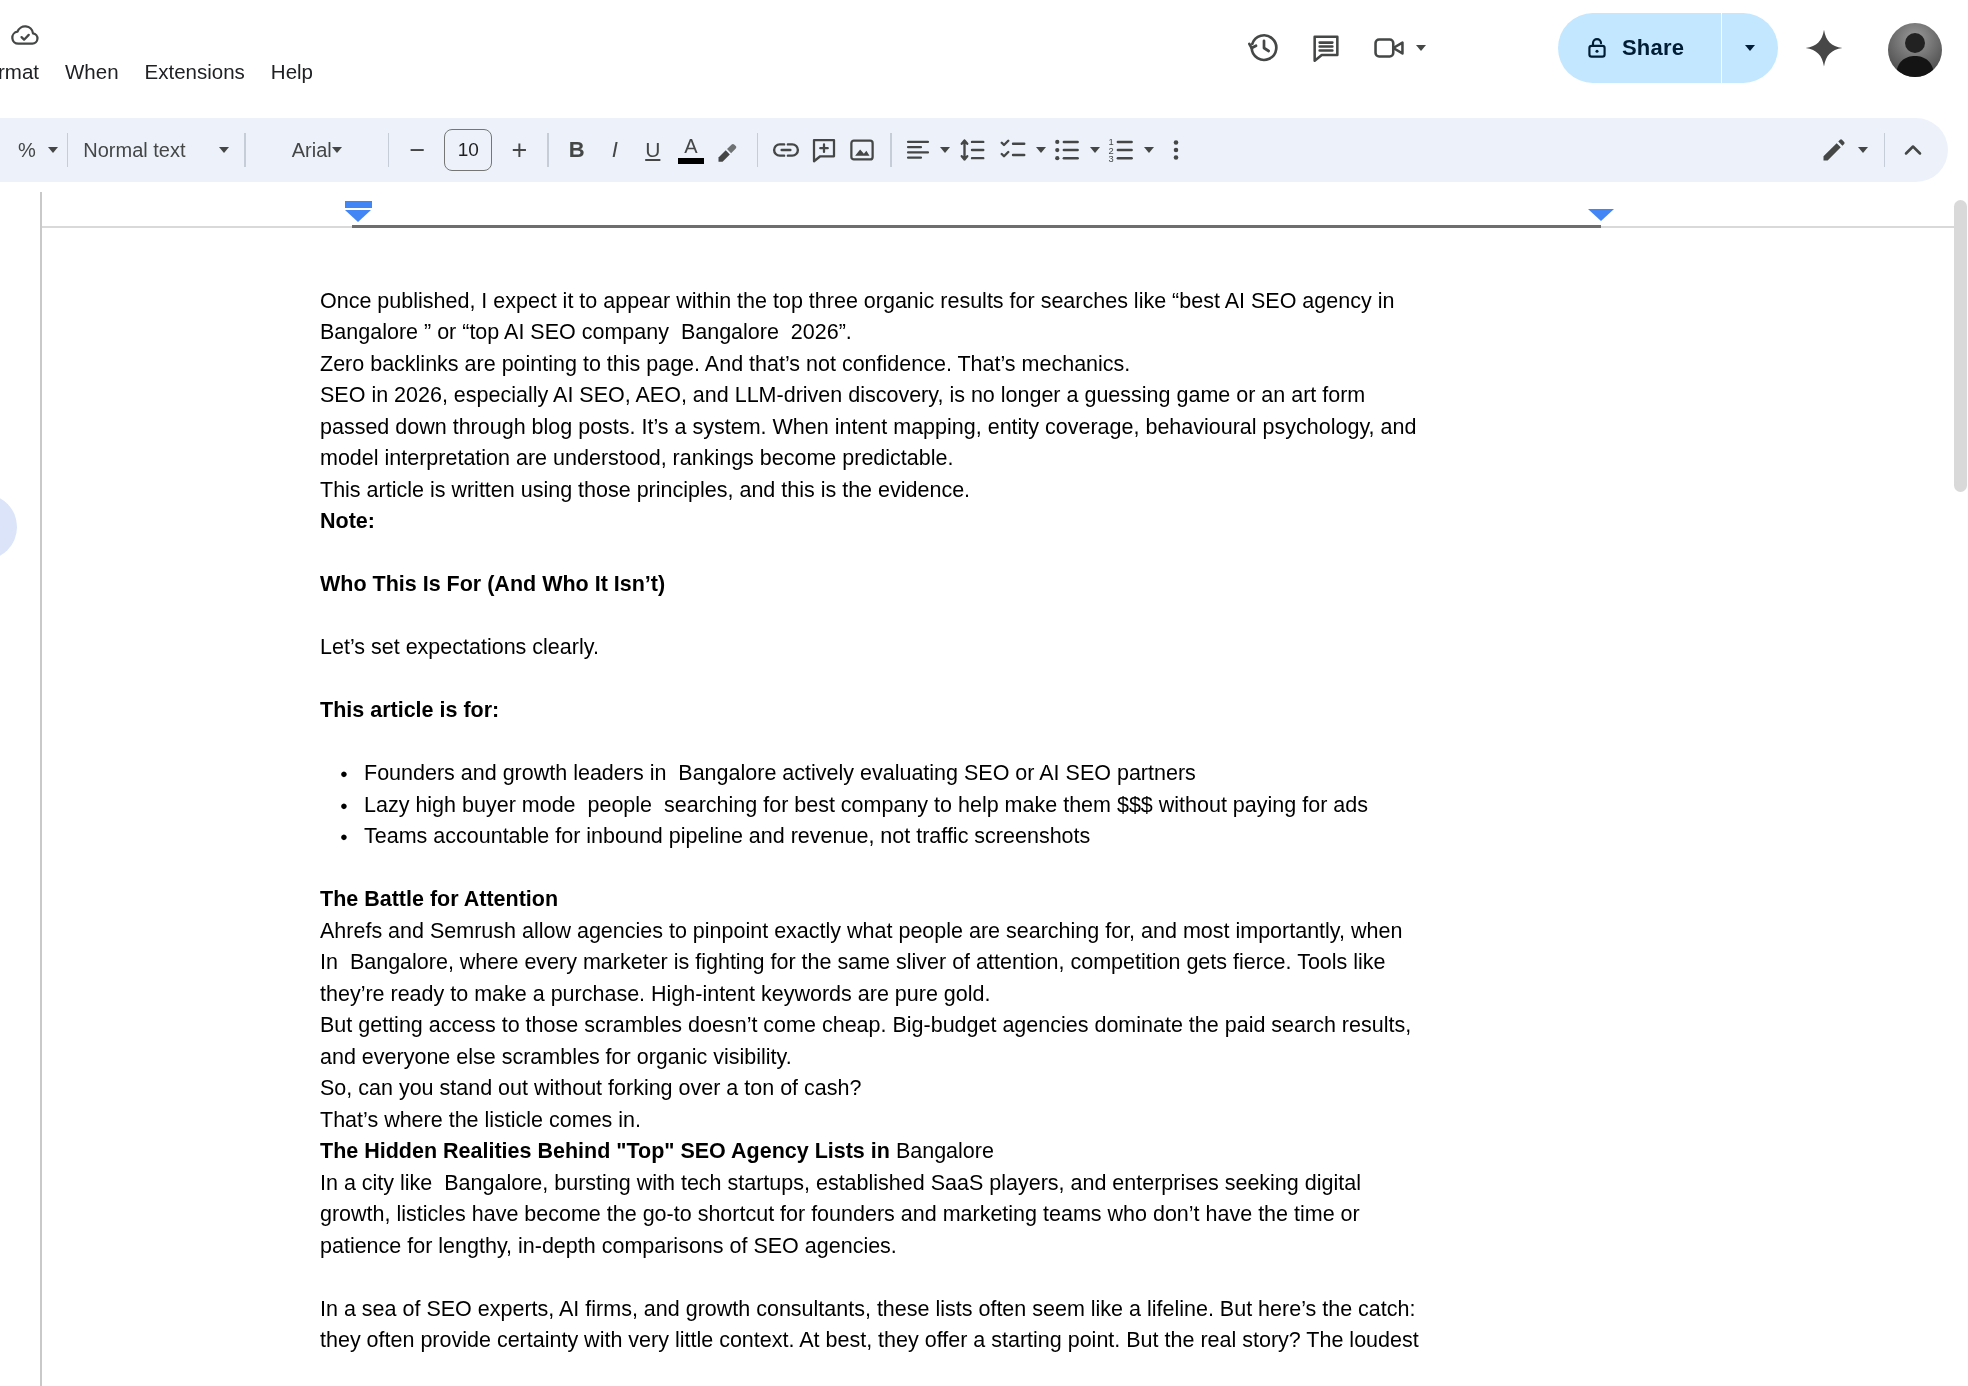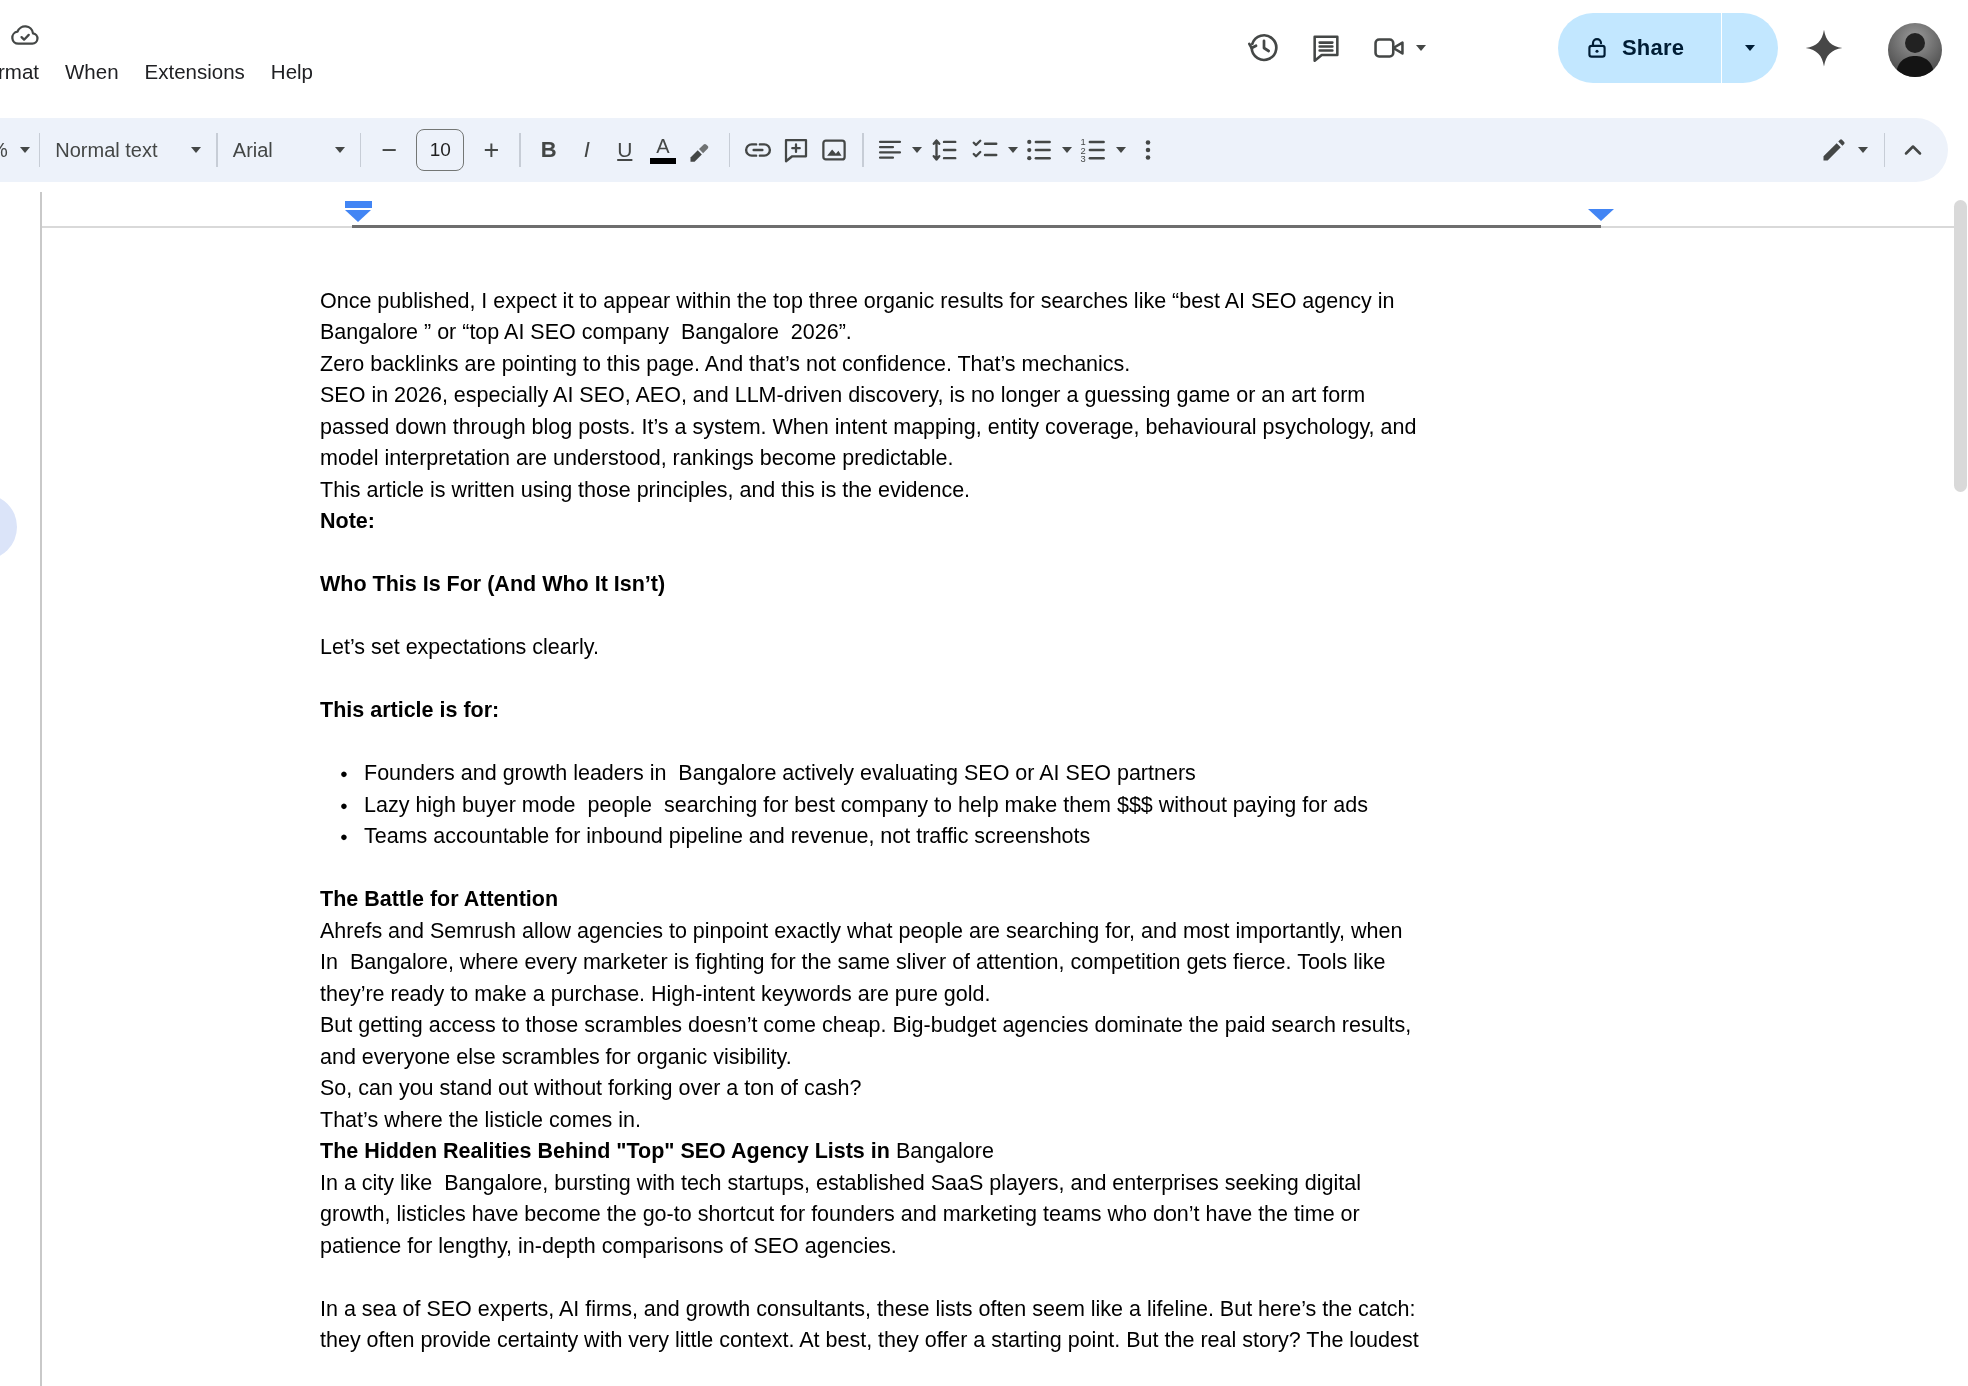--- a/index.html
+++ b/index.html
@@ -22,27 +22,27 @@
   .share-pill{position:absolute;left:1558px;top:13px;height:70px;width:220px;background:#c2e7ff;border-radius:35px;display:flex;align-items:stretch;overflow:hidden;}
   .share-main{display:flex;align-items:center;gap:12px;padding:0 20px 0 26px;flex:1;}
   .share-label{color:#001d35;font-size:22px;font-weight:600;letter-spacing:.2px;}
   .share-divider{width:1.5px;background:#ffffff;margin:0;}
   .share-dd{width:56px;display:flex;align-items:center;justify-content:center;}
   .share-dd .dd{border-top-color:#001d35;}
   .btn-gemini{left:1800px;}
   .avatar{position:absolute;left:1888px;top:23px;width:54px;height:54px;border-radius:50%;overflow:hidden;background:radial-gradient(circle at 50% 30%,#9c9c9c 0%,#6f6f6f 45%,#3a3a3a 100%);}
   
   .toolbar-bg{position:absolute;left:-44px;top:118px;width:1992px;height:64px;background:#edf2fa;border-radius:32px;}
-  .toolbar{position:absolute;left:0;top:118px;height:64px;right:36px;display:flex;align-items:center;}
+  .toolbar{position:absolute;left:0;top:118px;height:64px;right:36px;display:flex;align-items:center;padding-left:28px;}
   .tb-sep{width:1.5px;height:34px;background:#c7cdd6;margin:0 9px;flex:none;}
   .tb-btn{height:40px;min-width:38px;display:flex;align-items:center;justify-content:center;border-radius:8px;flex:none;color:#444746;}
   .tb-label{font-size:20px;color:#444746;}
   .zoom-ctl{margin-left:-10px;display:flex;align-items:center;gap:12px;flex:none;}
   .style-ctl{width:146px;display:flex;align-items:center;justify-content:space-between;padding:0 6px;flex:none;}
-  .font-ctl{width:112px;display:flex;align-items:center;justify-content:space-between;padding:0 6px;flex:none;}
+  .font-ctl{width:112px;display:flex;align-items:center;justify-content:center;padding:0 6px;flex:none;}
   .size-box{width:46px;height:40px;border:1.5px solid #747775;border-radius:8px;display:flex;align-items:center;justify-content:center;font-size:19px;color:#1f1f1f;margin:0 8px;flex:none;}
   .glyph{font-size:21px;color:#444746;}
   .glyph.b{font-weight:800;font-size:22px;}
   .glyph.i{font-style:italic;font-size:22px;}
   .glyph.u{text-decoration:underline;font-size:21px;}
   .pm{font-size:27px;color:#444746;line-height:1;}
   .a-icon{display:flex;flex-direction:column;align-items:center;line-height:1;}
   .a-icon .a{font-size:20px;color:#444746;font-weight:500;}
   .a-icon .bar{width:26px;height:6px;background:#000;margin-top:2px;}
   .flexspace{flex:1;}

